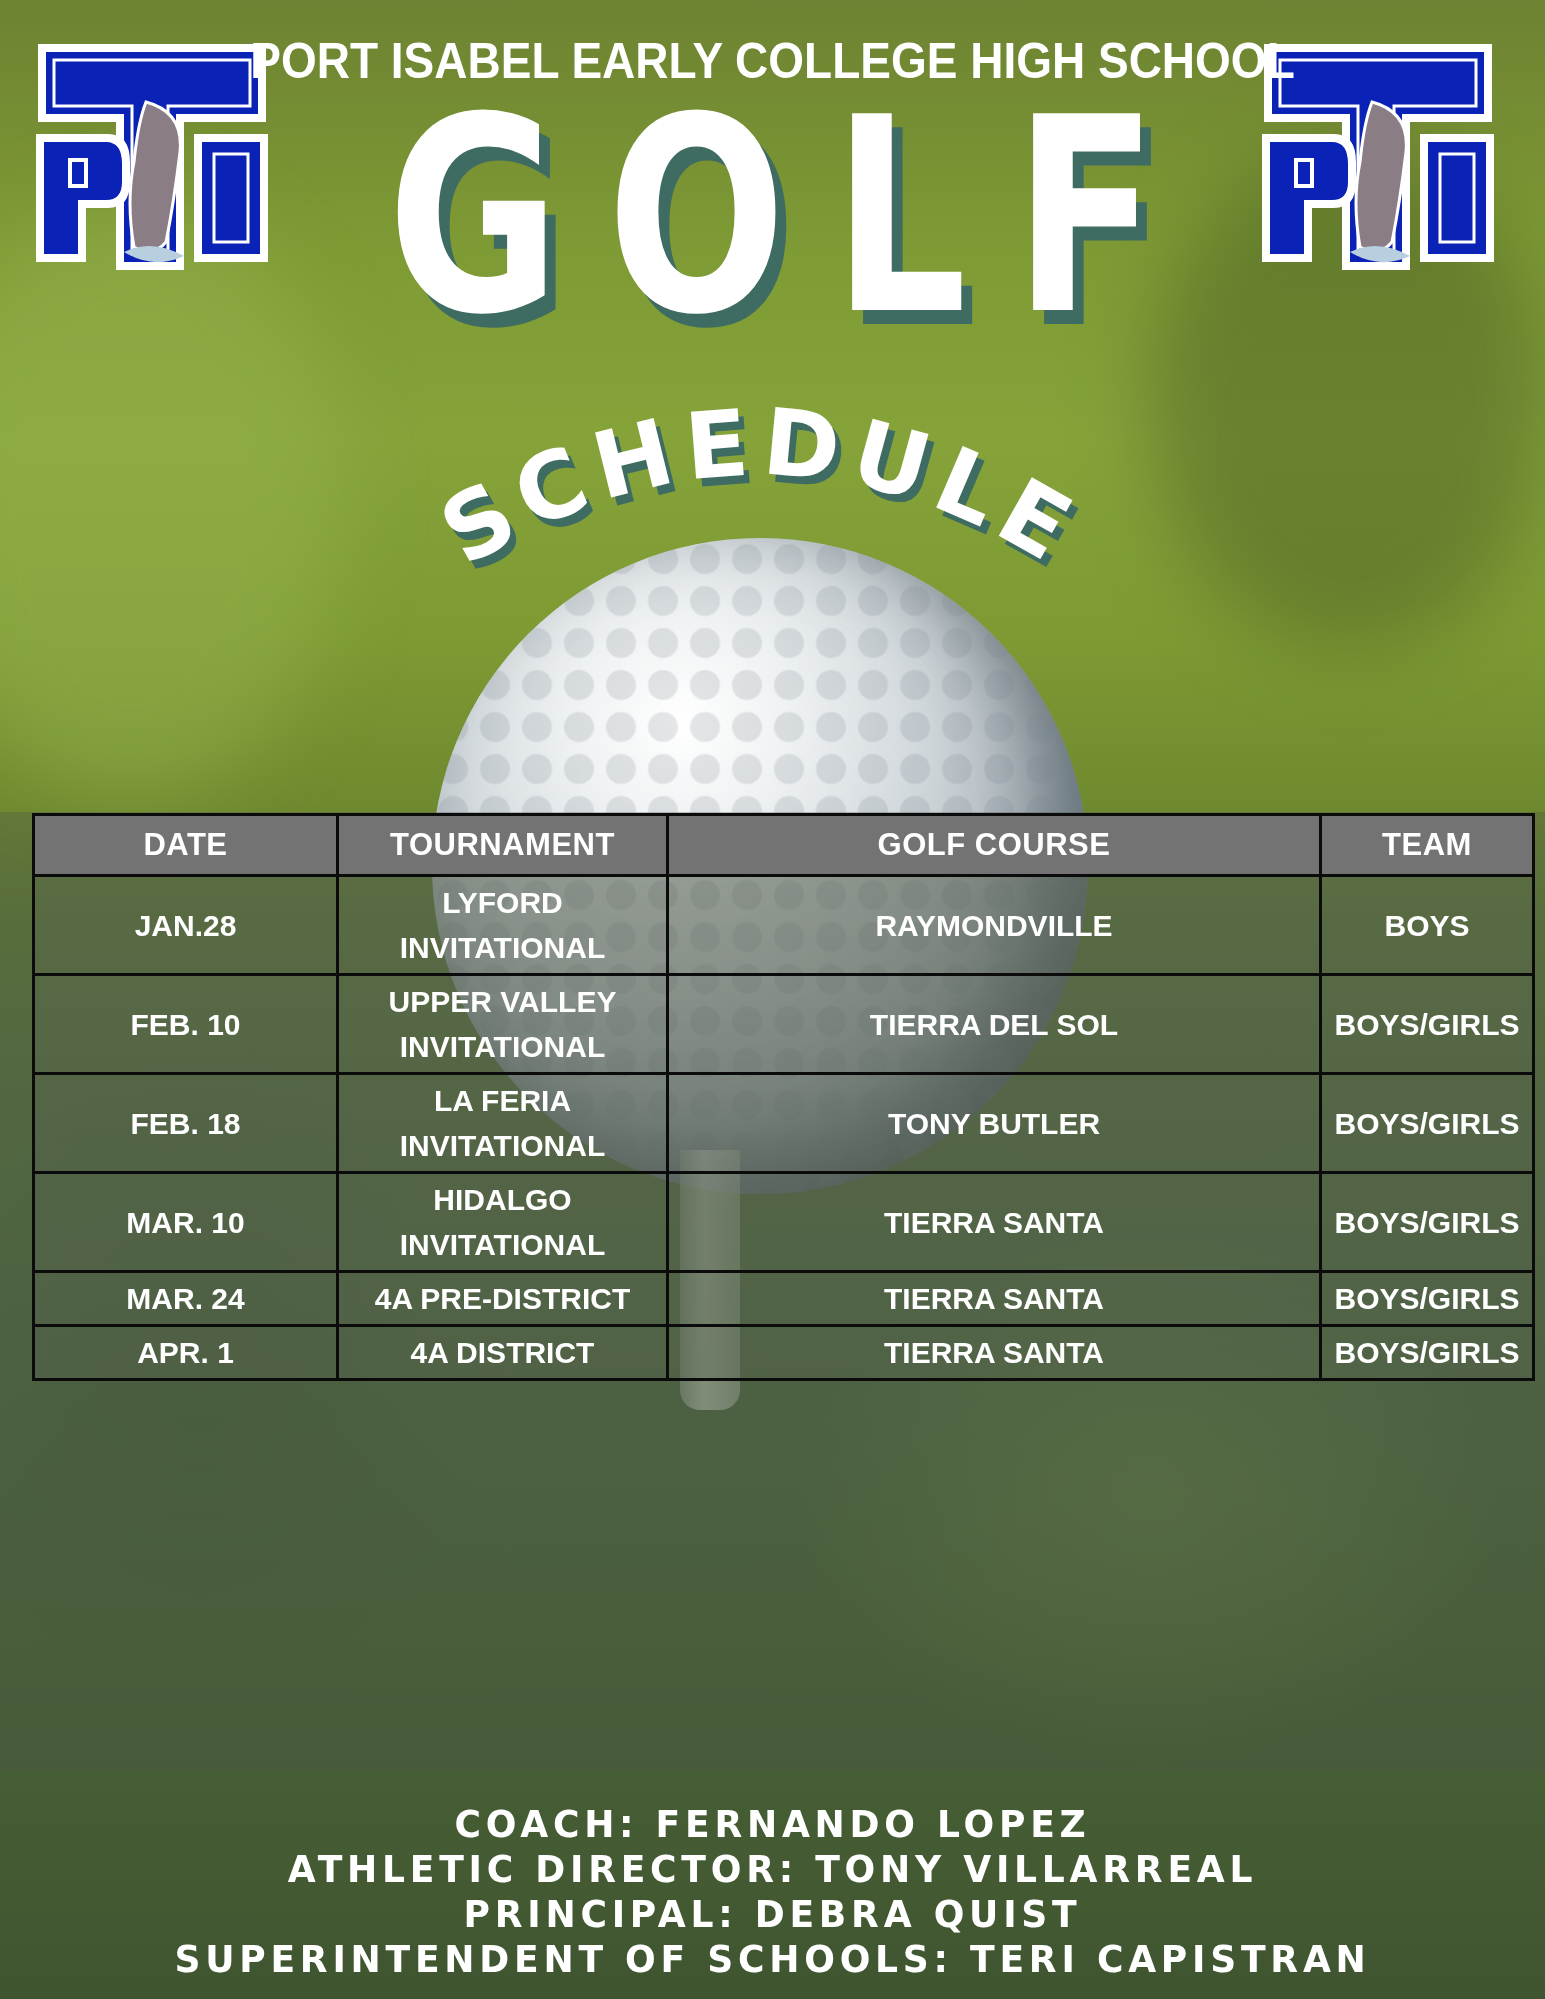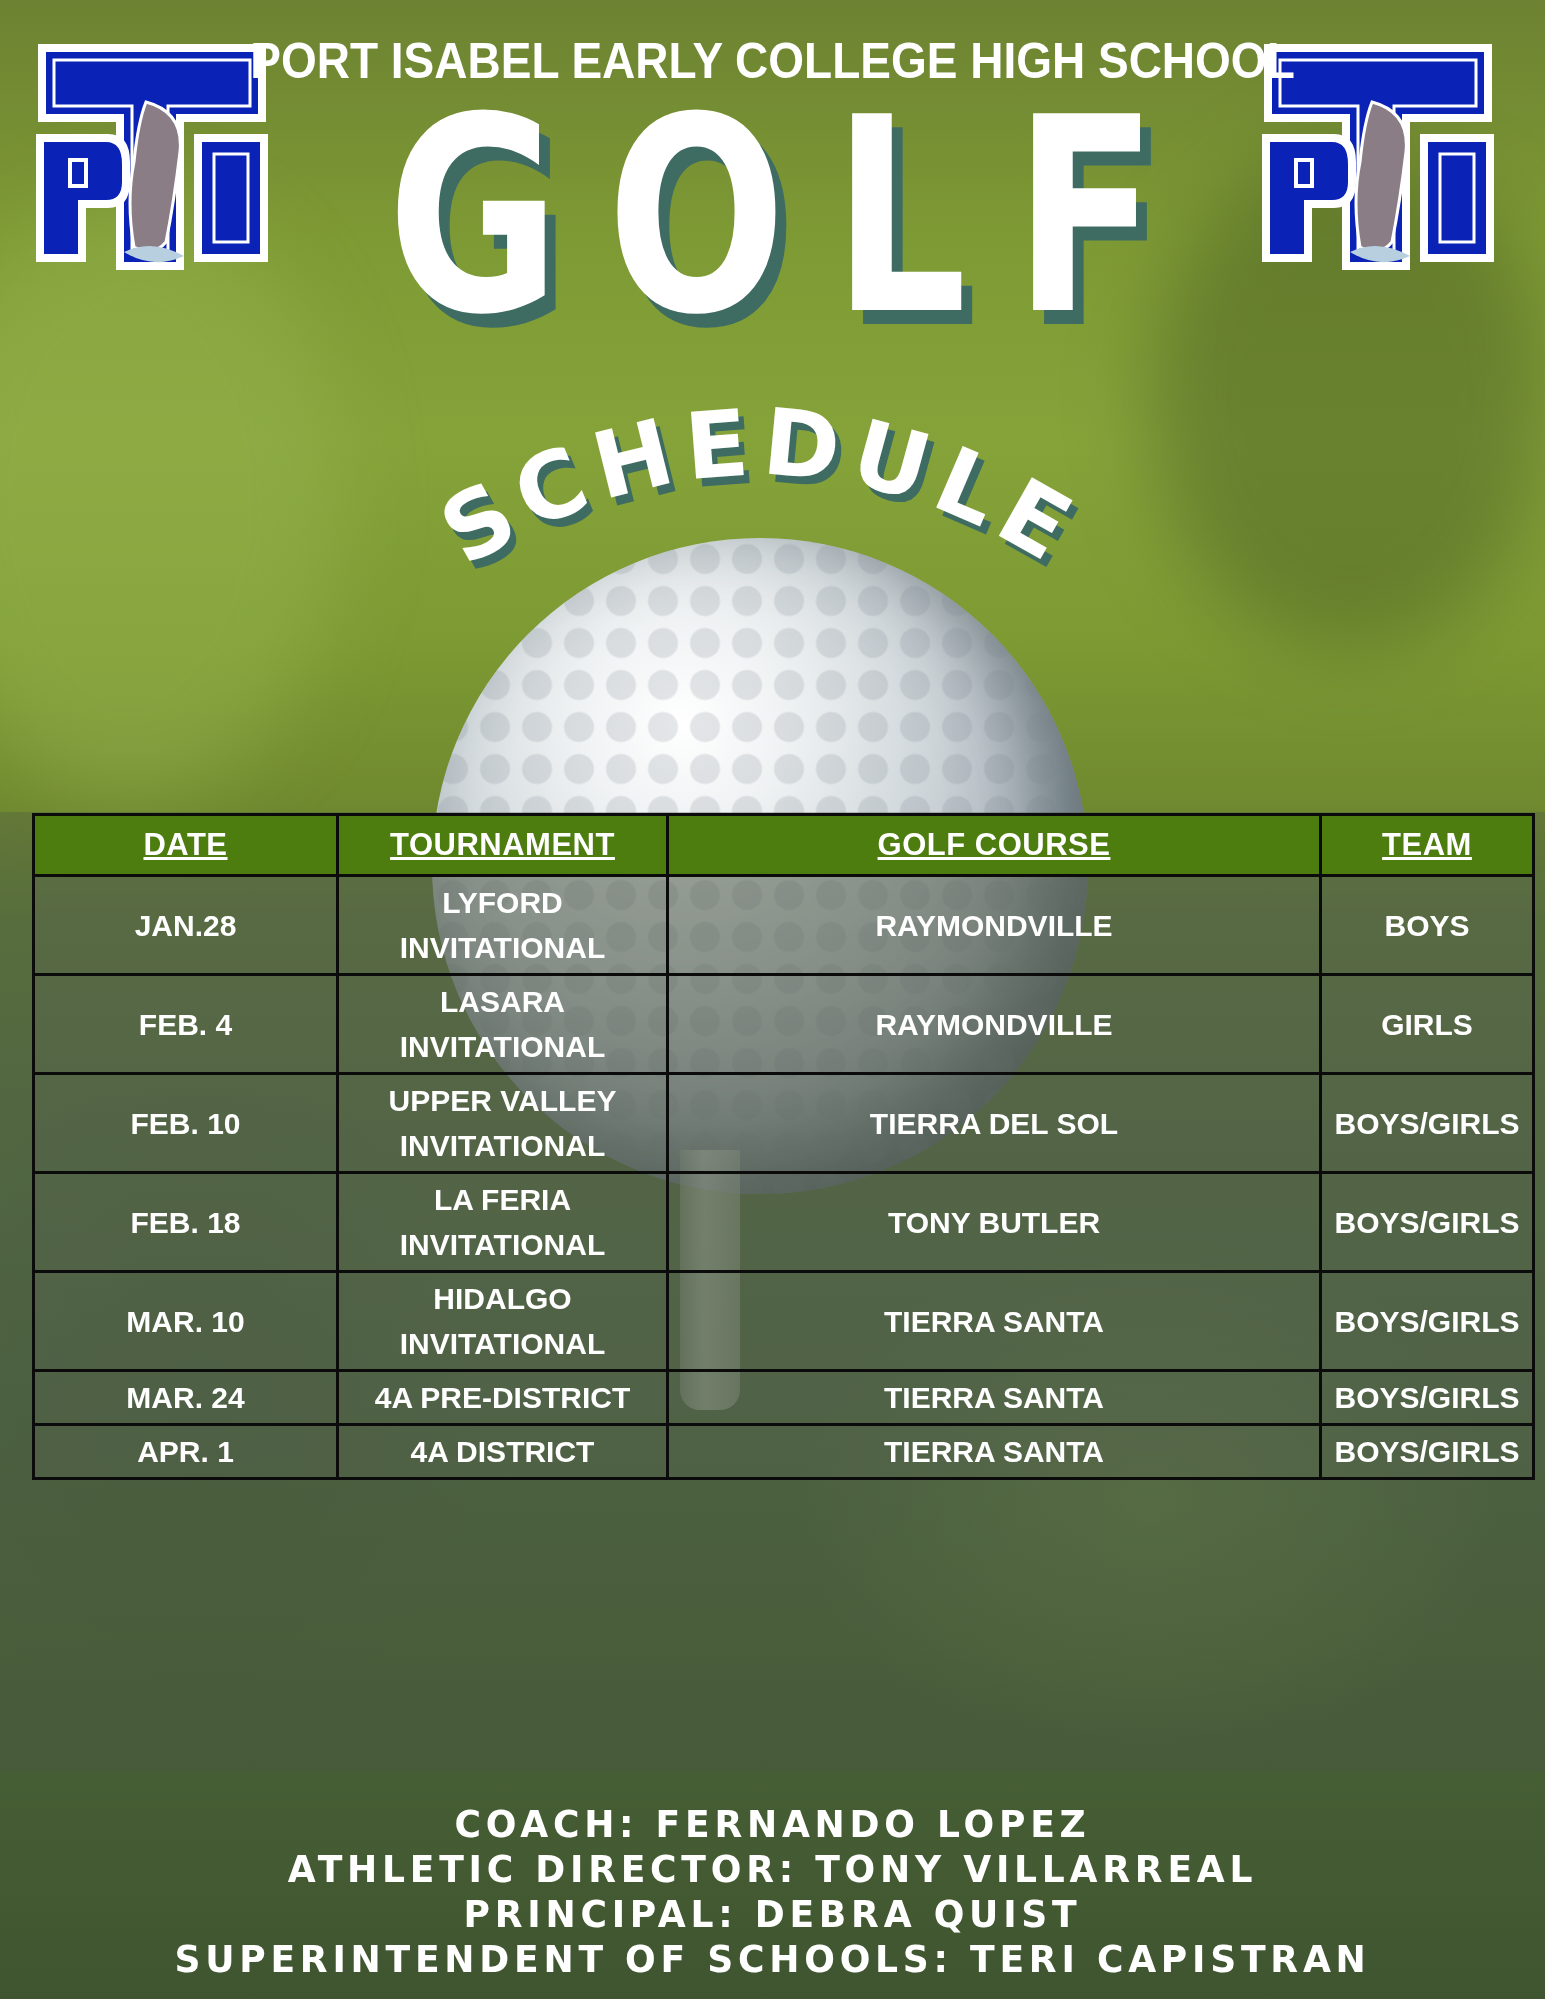--- a/index.html
+++ b/index.html
@@ -58,21 +58,21 @@
   .schedule-arc .shadow { fill: #3f6c62; }
   
   .table-wrap { position: absolute; left: 32px; top: 813px; width: 1500px; }
   table { border-collapse: collapse; width: 1500px; table-layout: fixed; }
   col.c1 { width: 304px; } col.c2 { width: 330px; } col.c3 { width: 653px; } col.c4 { width: 213px; }
   th, td {
     border: 3px solid #0b0b0b; text-align: center; vertical-align: middle;
     font-family: "Liberation Sans", sans-serif; font-weight: bold; color: #fff;
   }
   th {
-    background: #4d7c0f; height: 56px; font-size: 31px; letter-spacing: 0.5px; text-decoration: underline;
+    background: #737373; height: 56px; font-size: 31px; letter-spacing: 0.5px;
   }
   td {
     background: rgba(90, 100, 80, 0.35); font-size: 30px; line-height: 45px;
   }
   tr.tall td { height: 94px; }
   tr.short td { height: 49px; }
   
   .staff {
     position: absolute; left: 0; width: 1545px; top: 1770px; text-align: center;
     font-family: "DejaVu Sans", sans-serif; font-weight: bold; font-size: 38px; letter-spacing: 5px;
@@ -155,29 +155,20 @@
       <tr class="tall">
         <td>JAN.28</td>
         <td>
             <div>LYFORD</div>
             <div>INVITATIONAL</div>
           </td>
         <td>RAYMONDVILLE</td>
         <td>BOYS</td>
       </tr>
       <tr class="tall">
-        <td>FEB. 4</td>
-        <td>
-            <div>LASARA</div>
-            <div>INVITATIONAL</div>
-          </td>
-        <td>RAYMONDVILLE</td>
-        <td>GIRLS</td>
-      </tr>
-      <tr class="tall">
         <td>FEB. 10</td>
         <td>
             <div>UPPER VALLEY</div>
             <div>INVITATIONAL</div>
           </td>
         <td>TIERRA DEL SOL</td>
         <td>BOYS/GIRLS</td>
       </tr>
       <tr class="tall">
         <td>FEB. 18</td>

